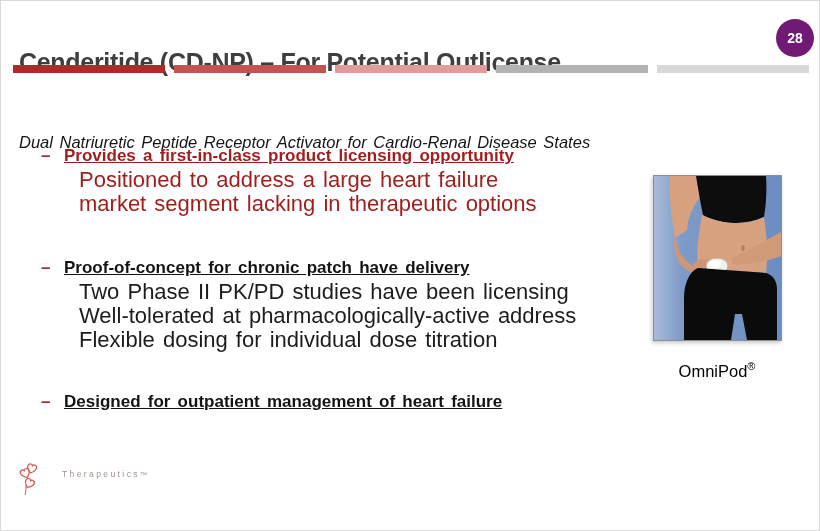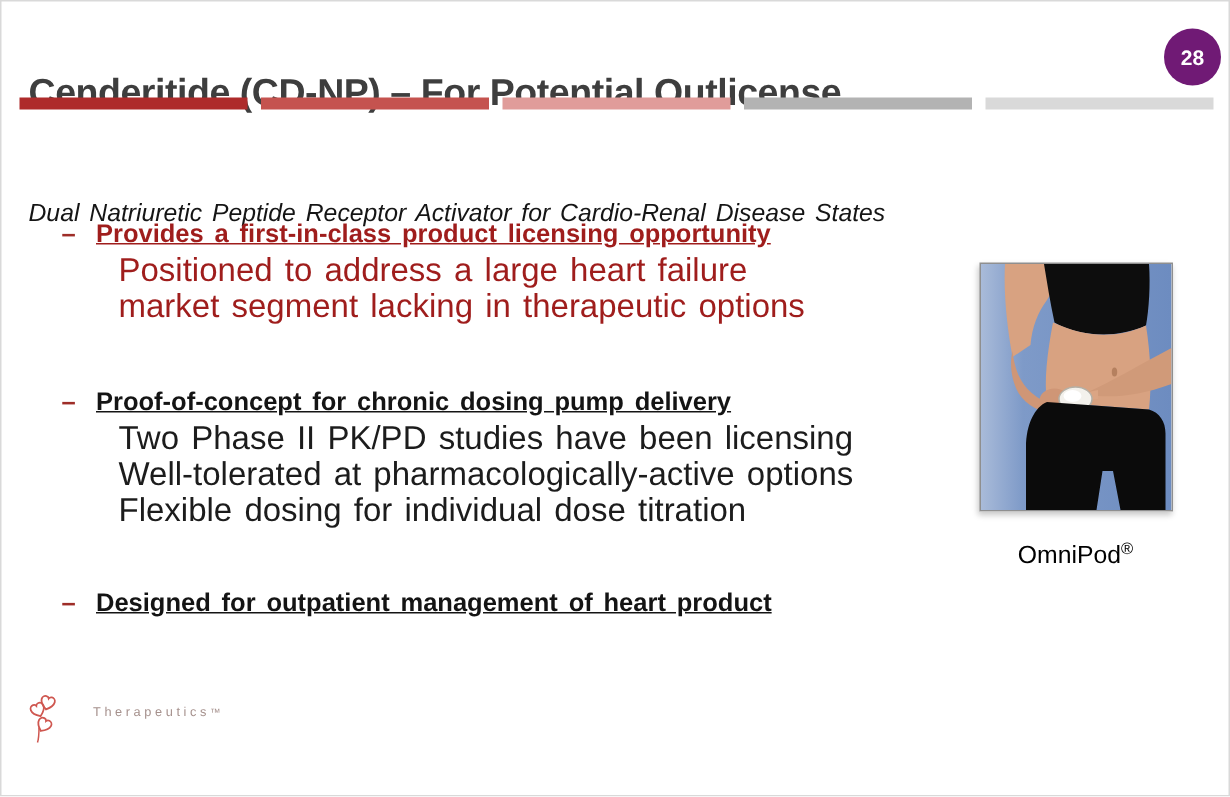--- a/index.html
+++ b/index.html
@@ -71,31 +71,31 @@
     <div class="btext">
       <div class="bhead">Provides a first-in-class product licensing opportunity</div>
       <div class="bsub">Positioned to address a large heart failure</div>
       <div class="bsub">market segment lacking in therapeutic options</div>
     </div>
   </div>
 
   <div class="bullet b2">
     <span class="marker">–</span>
     <div class="btext">
-      <div class="bhead">Proof-of-concept for chronic dosing pump delivery</div>
+      <div class="bhead">Proof-of-concept for chronic patch have delivery</div>
       <div class="bsub">Two Phase II PK/PD studies have been licensing</div>
-      <div class="bsub">Well-tolerated at pharmacologically-active options</div>
+      <div class="bsub">Well-tolerated at pharmacologically-active address</div>
       <div class="bsub">Flexible dosing for individual dose titration</div>
     </div>
   </div>
 
   <div class="bullet b3">
     <span class="marker">–</span>
     <div class="btext">
-      <div class="bhead">Designed for outpatient management of heart product</div>
+      <div class="bhead">Designed for outpatient management of heart failure</div>
     </div>
   </div>
 
   <div class="figure">
     <svg class="photo" viewBox="0 0 127 164" xmlns="http://www.w3.org/2000/svg" preserveAspectRatio="none">
       <defs>
         <linearGradient id="bgGrad" x1="0" y1="0" x2="1" y2="0">
           <stop offset="0" stop-color="#a9bbd9"></stop>
           <stop offset="0.22" stop-color="#7e9ac8"></stop>
           <stop offset="1" stop-color="#6d8cc0"></stop>

